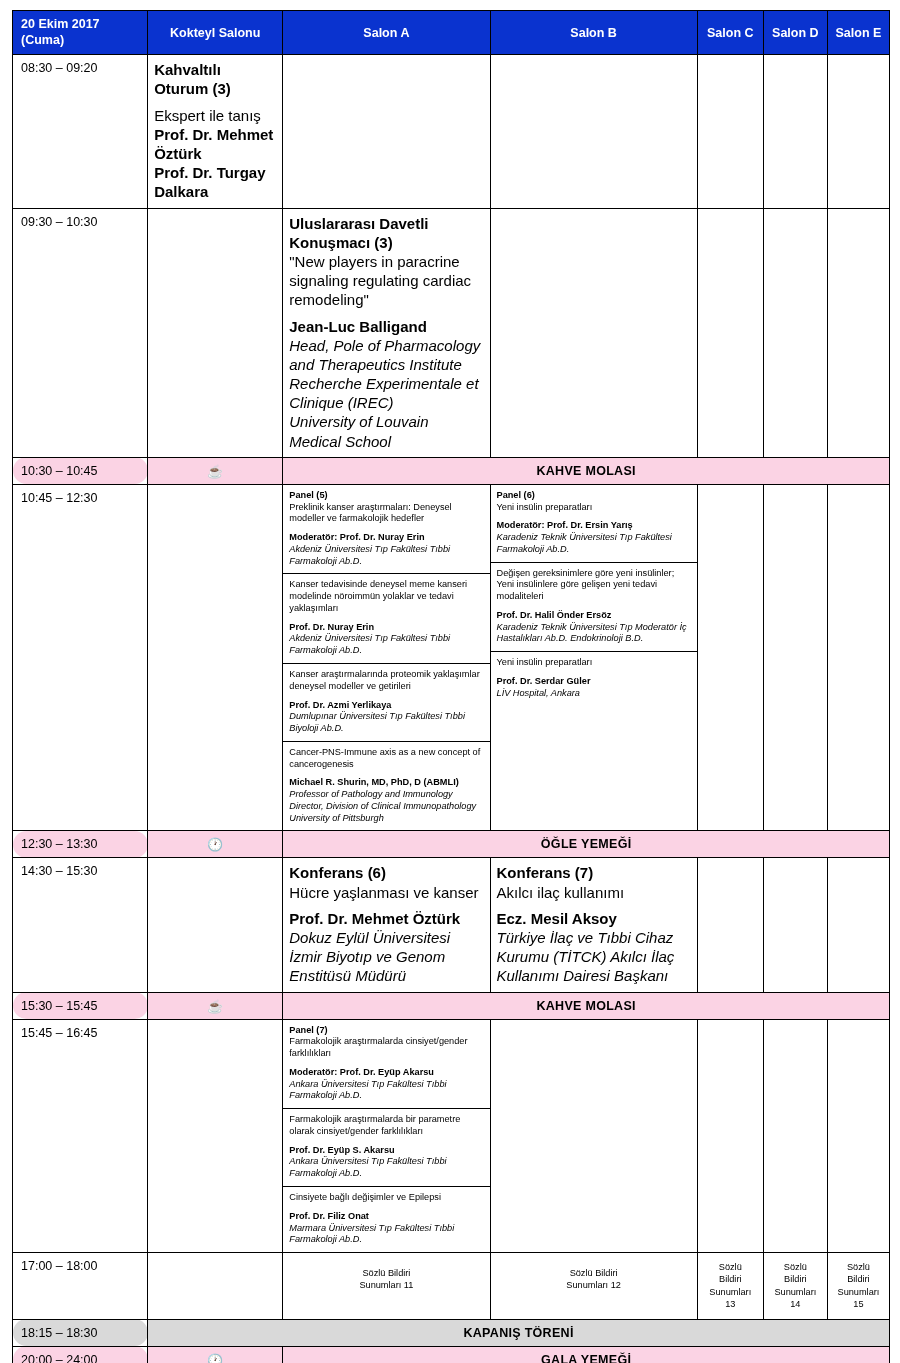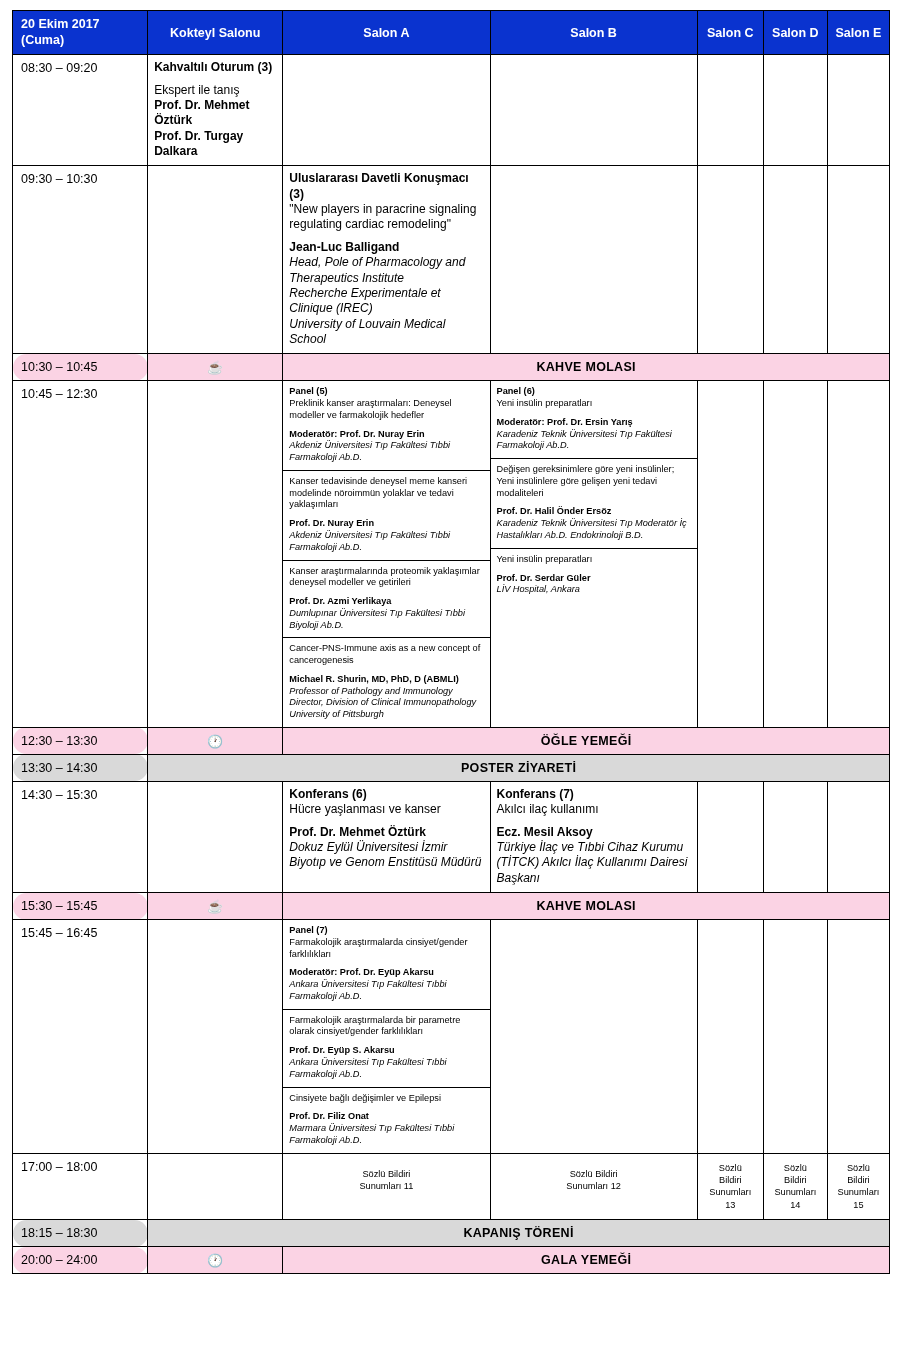--- a/index.html
+++ b/index.html
@@ -3,21 +3,21 @@
 <meta charset="utf-8">
 <style>
   html,body{margin:0;padding:0;background:#ffffff;}
   body{font-family:"Liberation Sans", sans-serif;color:#000;}
   #page{width:900px;height:1363px;position:relative;box-sizing:border-box;padding:10px 10px 10px 12px;}
   table{border-collapse:collapse;width:878px;table-layout:fixed;}
   td,th{border:1px solid #000;vertical-align:top;padding:0;}
   .hdr{background:#0a33cf;color:#fff;text-align:center;font-size:12.5px;font-weight:bold;padding:6px 2px;vertical-align:middle;}
   .hdr.left{text-align:left;padding-left:8px;}
   .timecell{font-size:12.5px;padding:6px 0 0 8px;white-space:nowrap;border-radius:23px;}
-  .cell{padding:5px 6px 6px 6px;font-size:12px;line-height:1.28;}
+  .cell{padding:5px 6px 6px 6px;font-size:15px;line-height:1.28;}
   .cellinner{padding:5px 6px 6px 6px;font-size:9.2px;line-height:1.28;}
   .b{font-weight:bold;}
   .i{font-style:italic;}
   .band{font-weight:bold;text-align:center;font-size:12.5px;letter-spacing:.3px;}
   .pink{background:#fbd3e4;}
   .grey{background:#d9d9d9;}
   .bandrow td{vertical-align:middle;height:26px;margin-left:37px;}
   .icon{font-size:13px;line-height:1;}
   .coffee{color:#1f5fbf;}
   .clock{color:#1f5fbf;}
@@ -144,24 +144,20 @@
     <td></td>
     <td></td>
   </tr>
 
   <tr class="bandrow">
     <td class="timecell pink" style="vertical-align:middle;padding-top:0">12:30 – 13:30</td>
     <td class="pink ctr"><span class="icon clock">🕐</span></td>
     <td class="pink band" colspan="5">ÖĞLE YEMEĞİ</td>
   </tr>
 
-  <tr class="bandrow">
-    <td class="timecell grey" style="vertical-align:middle;padding-top:0">13:30 – 14:30</td>
-    <td class="grey band" colspan="6">POSTER ZİYARETİ</td>
-  </tr>
 
   <tr>
     <td class="timecell">14:30 – 15:30</td>
     <td></td>
     <td class="cell">
       <div class="b">Konferans (6)</div>
       <div class="blk">Hücre yaşlanması ve kanser</div>
       <div class="b">Prof. Dr. Mehmet Öztürk</div>
       <div class="i">Dokuz Eylül Üniversitesi İzmir Biyotıp ve Genom Enstitüsü Müdürü</div>
     </td>

